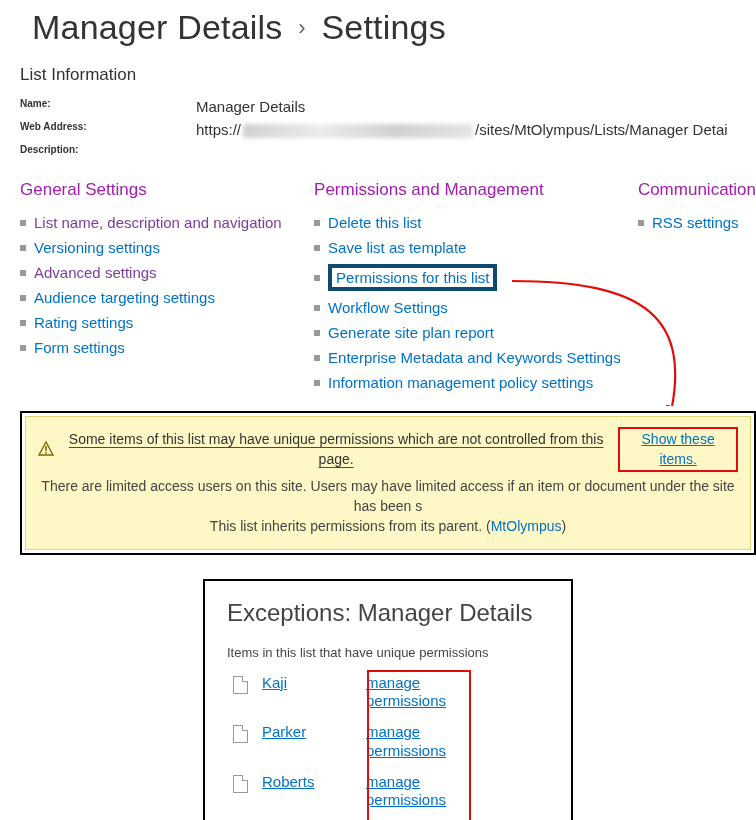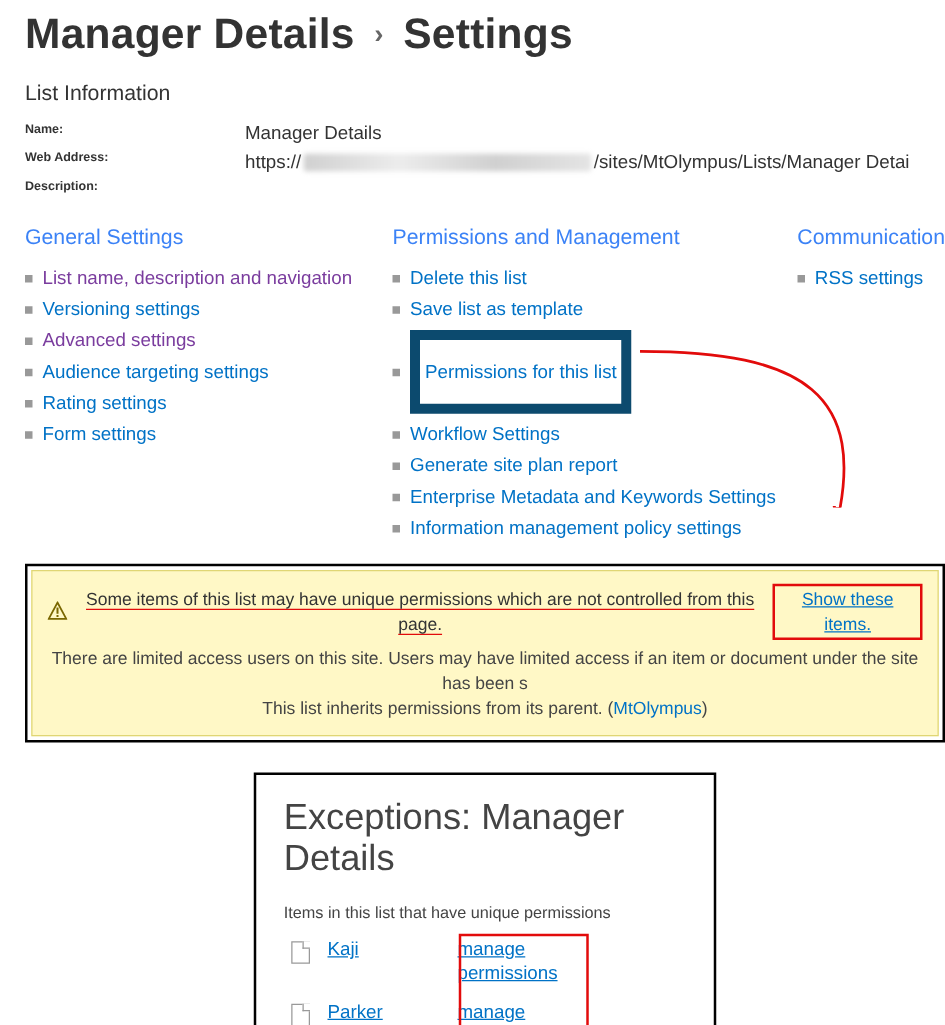--- a/index.html
+++ b/index.html
@@ -8,23 +8,23 @@
       font-size: 14px;
       color: #333;
       background: #fff;
       width: 756px;
       padding: 0;
       overflow: hidden;
     }
     .page { padding: 0 0 0 20px; }
     .page-title {
       font-size: 34px;
-      font-weight: 700;
+      font-weight: 400;
       color: #333;
-      margin: 8px 0 18px 0;
+      margin: 8px 0 18px 12px;
       letter-spacing: 0.2px;
     }
     .page-title .chev {
       font-size: 22px;
       color: #666;
       margin: 0 6px;
       position: relative;
       top: -4px;
     }
     .section-heading {
@@ -48,41 +48,41 @@
       margin: 0 2px;
       vertical-align: middle;
     }
     .columns { display: flex; gap: 0; margin-bottom: 16px; }
     .col1 { width: 296px; }
     .col2 { width: 326px; }
     .col3 { flex: 1; }
     .col-heading {
       font-size: 17px;
       font-weight: 400;
-      color: #3b82f6;
+      color: #a21caf;
       margin-bottom: 10px;
     }
     ul.link-list { list-style: none; }
     ul.link-list li {
       padding: 4px 0;
       font-size: 15px;
       display: flex;
       align-items: center;
     }
     ul.link-list li .bullet {
       width: 6px; height: 6px;
       background: #999;
       margin-right: 8px;
       flex-shrink: 0;
     }
     .link { color: #0072c6; text-decoration: none; cursor: pointer; }
     .visited { color: #7a3c9e; }
     .highlight-red {
-      border: 8px solid #0c4a6e;
-      padding: 17px 4px;
+      border: 4px solid #0c4a6e;
+      padding: 1px 4px;
       display: inline-block;
     }
     .banner-outer {
       border: 2px solid #000;
       padding: 3px;
       margin: 0 0 24px 0;
       width: 736px;
       position: relative;
       text-align: center;
     }
@@ -129,21 +129,21 @@
       pointer-events: none;
       z-index: 5;
     }
     .exceptions-outer {
       border: 2px solid #000;
       width: 370px;
       margin: 0 auto;
       padding: 18px 22px 24px 22px;
     }
     .exceptions-title {
-      font-size: 29px;
+      font-size: 24px;
       font-weight: 300;
       color: #444;
       margin-bottom: 18px;
     }
     .exceptions-sub {
       font-size: 13px;
       color: #444;
       margin-bottom: 14px;
     }
     .exc-row {

